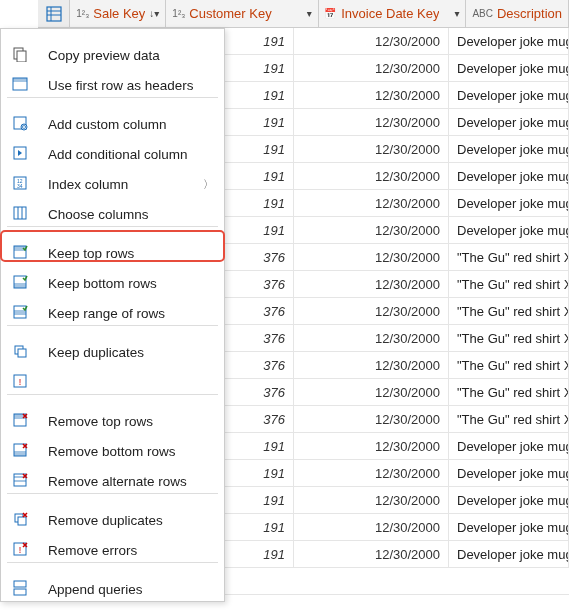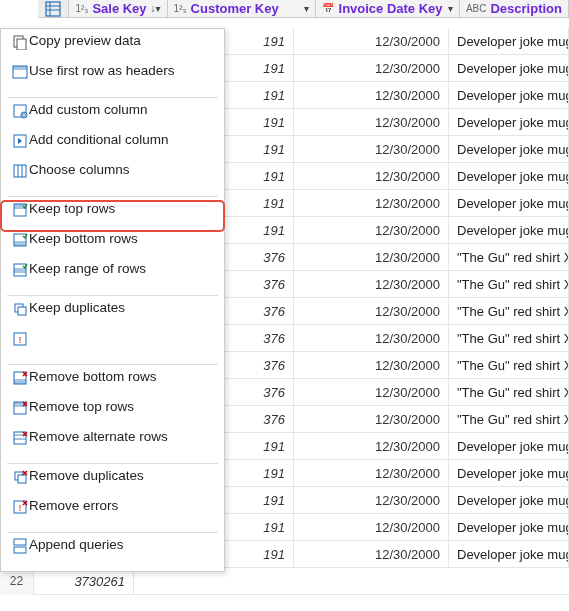--- a/index.html
+++ b/index.html
@@ -1,39 +1,39 @@
 <!DOCTYPE html>
 <html><head>
 <meta charset="utf-8">
 <style>
   * { margin: 0; padding: 0; box-sizing: border-box; }
   body { font-family: "Segoe UI", Arial, sans-serif; font-size: 13px; color: #222; background: #fff; width: 569px; height: 611px; overflow: hidden; position: relative; }
-  .column-header-row { display: flex; height: 18px; border-bottom: 1px solid #ccc; background: #f3f3f3; margin-left: 38px; }
+  .column-header-row { display: flex; height: 28px; border-bottom: 1px solid #ccc; background: #f3f3f3; margin-left: 38px; }
   .row-num-header { width: 34px; border-right: 1px solid #ccc; display: flex; align-items: center; justify-content: center; background: #ececec; }
   .col-header { border-right: 1px solid #ccc; display: flex; align-items: center; padding: 0 6px; gap: 4px; background: #f3f3f3; position: relative; }
   .col-header .type-icon { font-size: 10px; color: #666; }
-  .col-header .label { font-weight: 700; color: #6d28d9; white-space: nowrap; overflow: hidden; }
+  .col-header .label { font-weight: 400; color: #c2410c; white-space: nowrap; overflow: hidden; }
   .col-header .drop { margin-left: auto; font-size: 10px; color: #444; }
   .col-salekey { width: 100px; }
   .col-custkey { width: 160px; }
   .col-invkey  { width: 155px; }
   .col-desc    { flex: 1; }
 
   .table-body { position: absolute; top: 28px; left: 0; right: 0; }
   .data-row { display: flex; height: 27px; border-bottom: 1px solid #e5e5e5; align-items: center; }
   .row-num-cell { width: 34px; border-right: 1px solid #e5e5e5; text-align: center; color: #555; background: #f7f7f7; font-size: 12px; line-height: 27px;}
   .cell { border-right: 1px solid #e5e5e5; padding: 0 8px; line-height: 27px; white-space: nowrap; overflow: hidden; }
   .cell.salekey { width: 100px; text-align: right; font-style: italic; color: #333;}
   .cell.custkey { width: 160px; text-align: right; font-style: italic; color: #333;}
   .cell.invkey  { width: 155px; text-align: right; color: #333;}
   .cell.desc    { flex: 1; text-align: left; }
 
   
   .context-menu { position: absolute; top: 28px; left: 0; width: 225px; background: #fff; border: 1px solid #ccc; box-shadow: 2px 2px 6px rgba(0,0,0,0.15); padding: 4px 0; z-index: 10; }
-  .menu-item { display: flex; align-items: flex-start; height: 30px; padding: 0 10px; gap: 0; cursor: default; }
+  .menu-item { display: flex; align-items: flex-end; height: 30px; padding: 0 10px; gap: 19px; cursor: default; }
   .menu-item .mi-icon { width: 18px; height: 18px; display: flex; align-items: center; justify-content: center; }
   .menu-item .mi-label { flex: 1; font-size: 13.5px; color: #222; }
   .menu-item .mi-arrow { font-size: 11px; color: #555; }
   .menu-sep { height: 1px; background: #ddd; margin: 4px 6px; }
   .menu-item.highlighted { outline: 2px solid #e74c3c; outline-offset: -1px; border-radius: 4px; }
 
   
   .corner-icon svg { width: 16px; height: 16px; }
 </style>
 </head>
@@ -255,20 +255,31 @@
           <rect x="2" y="2" width="12" height="12" fill="none" stroke="#1e6fba"></rect>
           <path d="M6 5 L10 8 L6 11 Z" fill="#1e6fba"></path>
         </svg>
       </span>
     <span class="mi-label">Add conditional column</span>
   </div>
   <div class="menu-item">
     <span class="mi-icon">
         <svg width="16" height="16">
           <rect x="2" y="2" width="12" height="12" fill="none" stroke="#1e6fba"></rect>
+          <text x="5" y="8" font-size="5" fill="#1e6fba">12</text>
+          <text x="5" y="13" font-size="5" fill="#1e6fba">34</text>
+        </svg>
+      </span>
+    <span class="mi-label">Index column</span>
+    <span class="mi-arrow">〉</span>
+  </div>
+  <div class="menu-item">
+    <span class="mi-icon">
+        <svg width="16" height="16">
+          <rect x="2" y="2" width="12" height="12" fill="none" stroke="#1e6fba"></rect>
           <line x1="6" y1="2" x2="6" y2="14" stroke="#1e6fba"></line>
           <line x1="10" y1="2" x2="10" y2="14" stroke="#1e6fba"></line>
         </svg>
       </span>
     <span class="mi-label">Choose columns</span>
   </div>
   <div class="menu-sep"></div>
   <div class="menu-item highlighted">
     <span class="mi-icon">
         <svg width="16" height="16">
@@ -315,35 +326,35 @@
           <rect x="2" y="2" width="12" height="12" fill="none" stroke="#1e6fba"></rect>
           <text x="8" y="12" font-size="9" text-anchor="middle" fill="#c00">!</text>
         </svg>
       </span>
   </div>
   <div class="menu-sep"></div>
   <div class="menu-item">
     <span class="mi-icon">
         <svg width="16" height="16">
           <rect x="2" y="2" width="12" height="12" fill="none" stroke="#1e6fba"></rect>
+          <rect x="2" y="2" width="12" height="5" fill="#1e6fba" opacity="0.4"></rect>
+          <path d="M11 2 L15 6 M15 2 L11 6" stroke="#c00" stroke-width="1.5"></path>
+        </svg>
+      </span>
+    <span class="mi-label">Remove top rows</span>
+  </div>
+  <div class="menu-item">
+    <span class="mi-icon">
+        <svg width="16" height="16">
+          <rect x="2" y="2" width="12" height="12" fill="none" stroke="#1e6fba"></rect>
           <rect x="2" y="9" width="12" height="5" fill="#1e6fba" opacity="0.4"></rect>
           <path d="M11 2 L15 6 M15 2 L11 6" stroke="#c00" stroke-width="1.5"></path>
         </svg>
       </span>
     <span class="mi-label">Remove bottom rows</span>
-  </div>
-  <div class="menu-item">
-    <span class="mi-icon">
-        <svg width="16" height="16">
-          <rect x="2" y="2" width="12" height="12" fill="none" stroke="#1e6fba"></rect>
-          <rect x="2" y="2" width="12" height="5" fill="#1e6fba" opacity="0.4"></rect>
-          <path d="M11 2 L15 6 M15 2 L11 6" stroke="#c00" stroke-width="1.5"></path>
-        </svg>
-      </span>
-    <span class="mi-label">Remove top rows</span>
   </div>
   <div class="menu-item">
     <span class="mi-icon">
         <svg width="16" height="16">
           <rect x="2" y="2" width="12" height="12" fill="none" stroke="#1e6fba"></rect>
           <rect x="2" y="4" width="12" height="2" fill="#1e6fba" opacity="0.4"></rect>
           <rect x="2" y="8" width="12" height="2" fill="#1e6fba" opacity="0.4"></rect>
           <path d="M11 2 L15 6 M15 2 L11 6" stroke="#c00" stroke-width="1.5"></path>
         </svg>
       </span>

